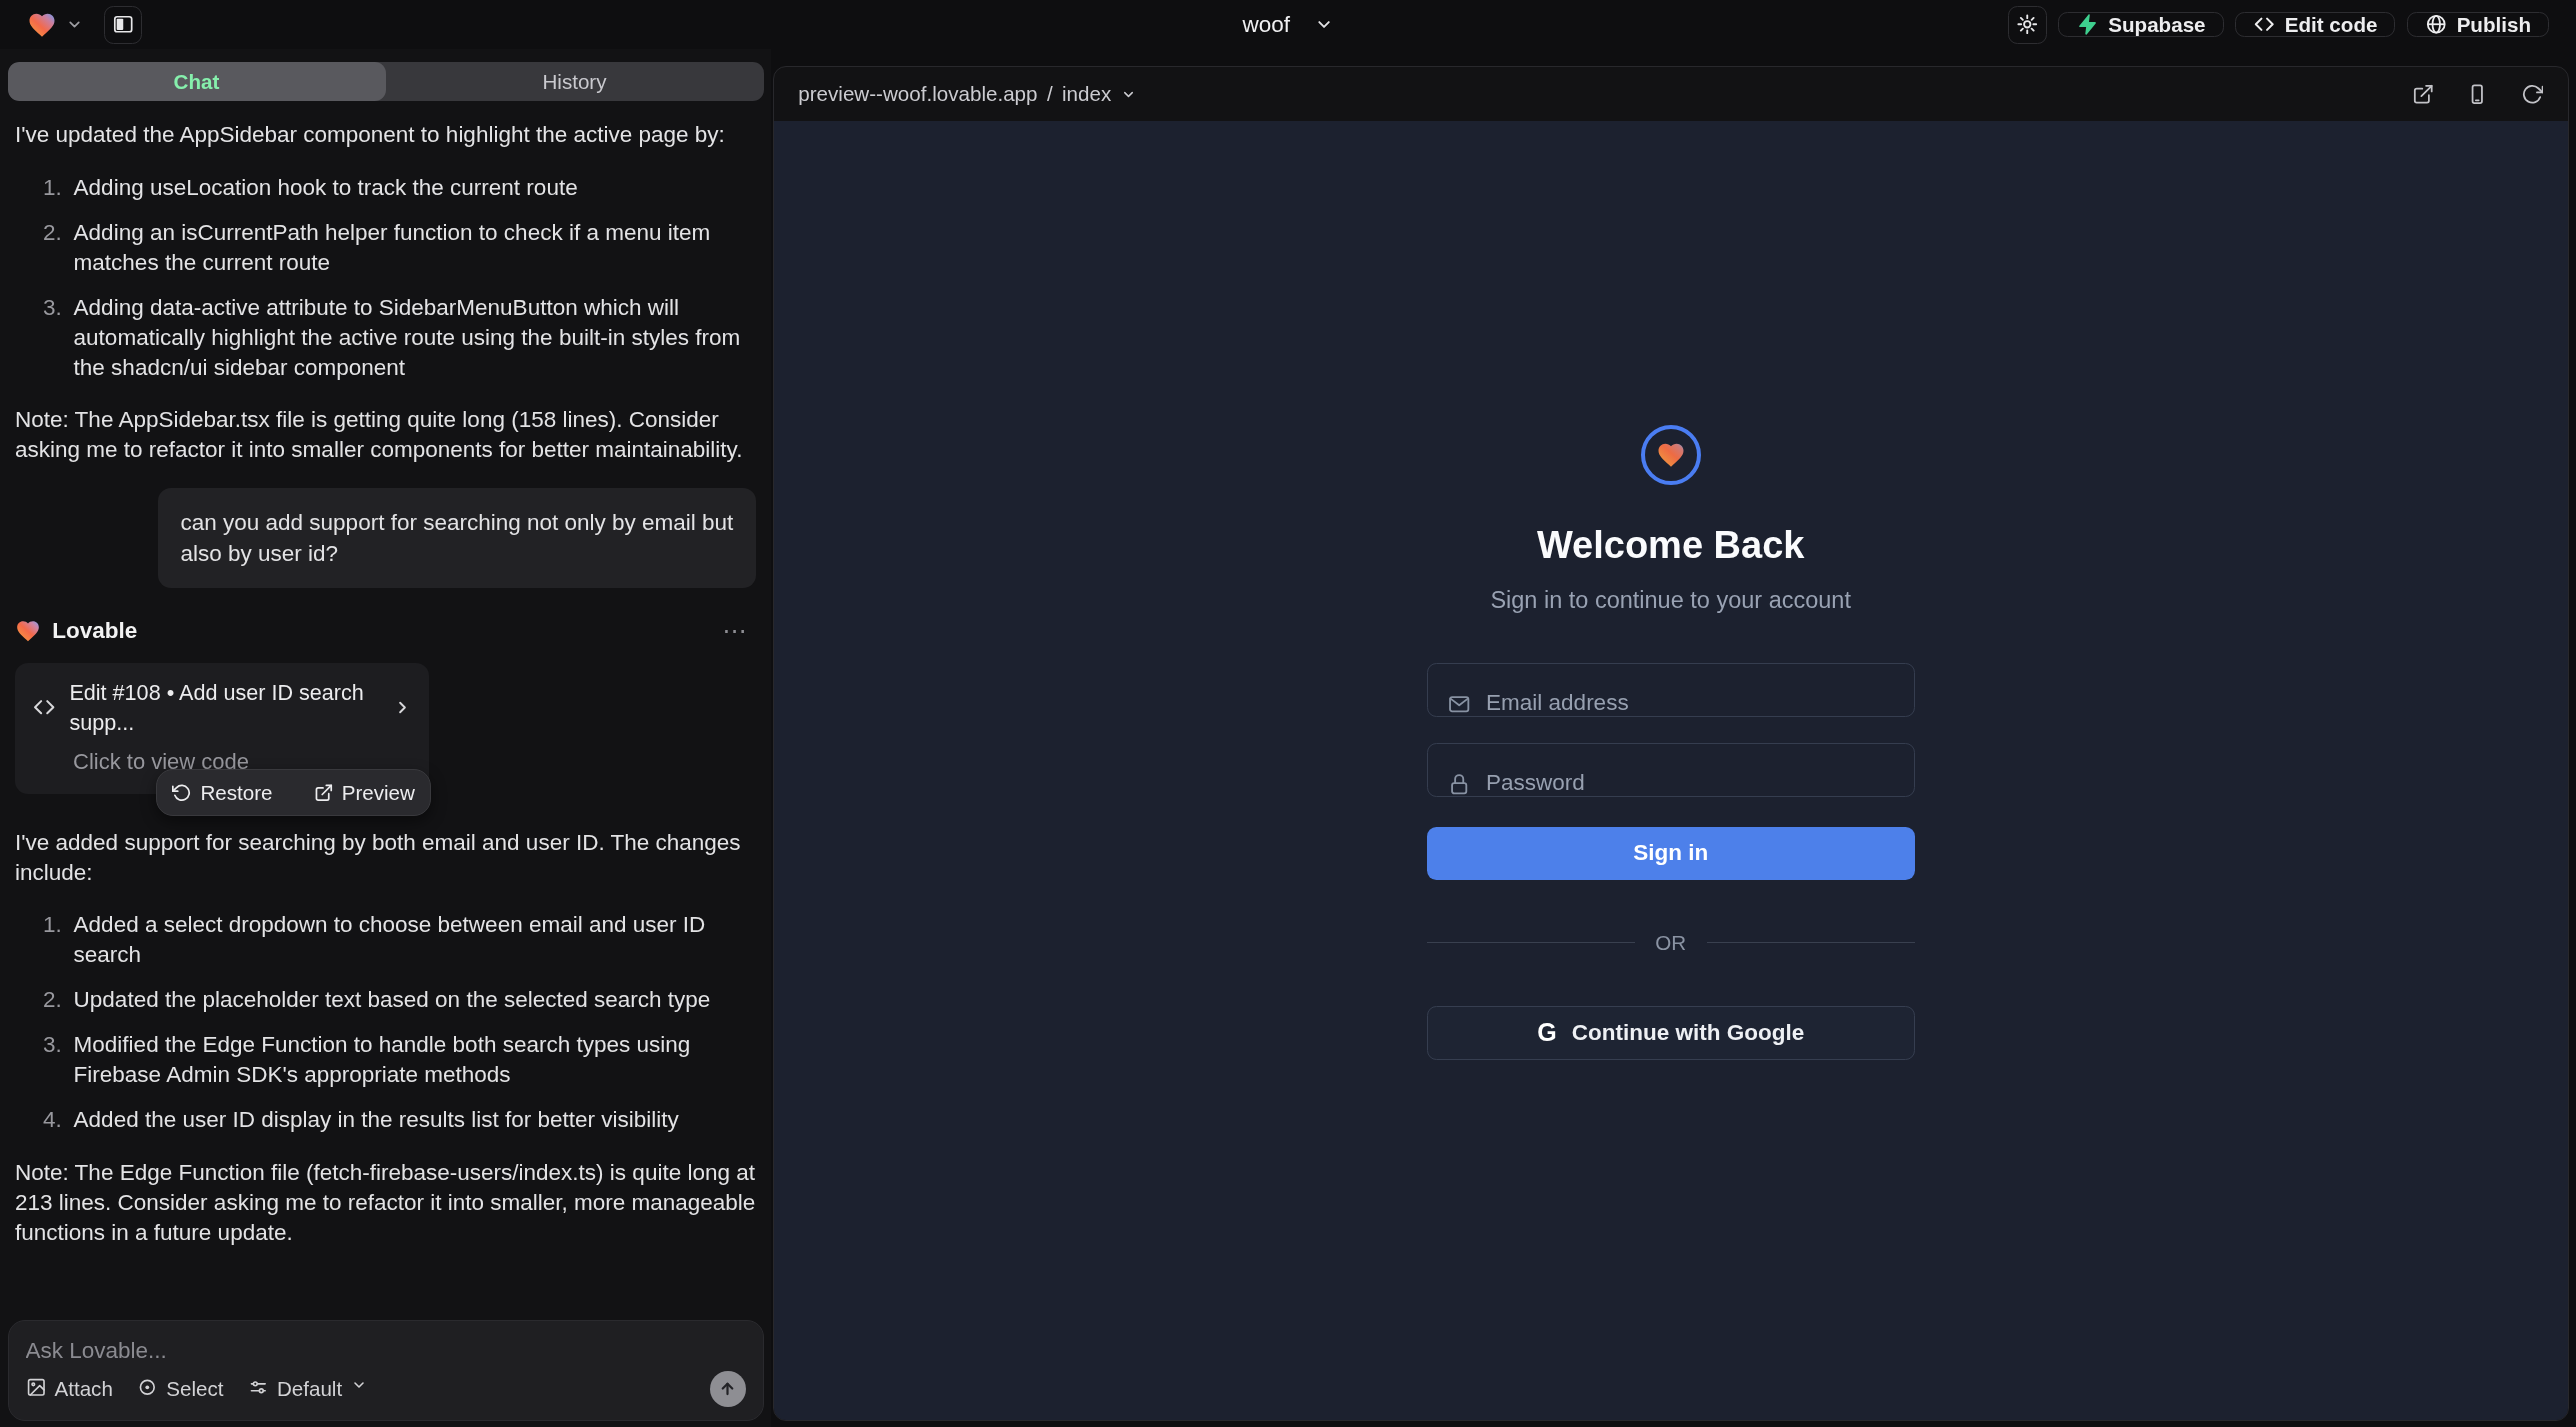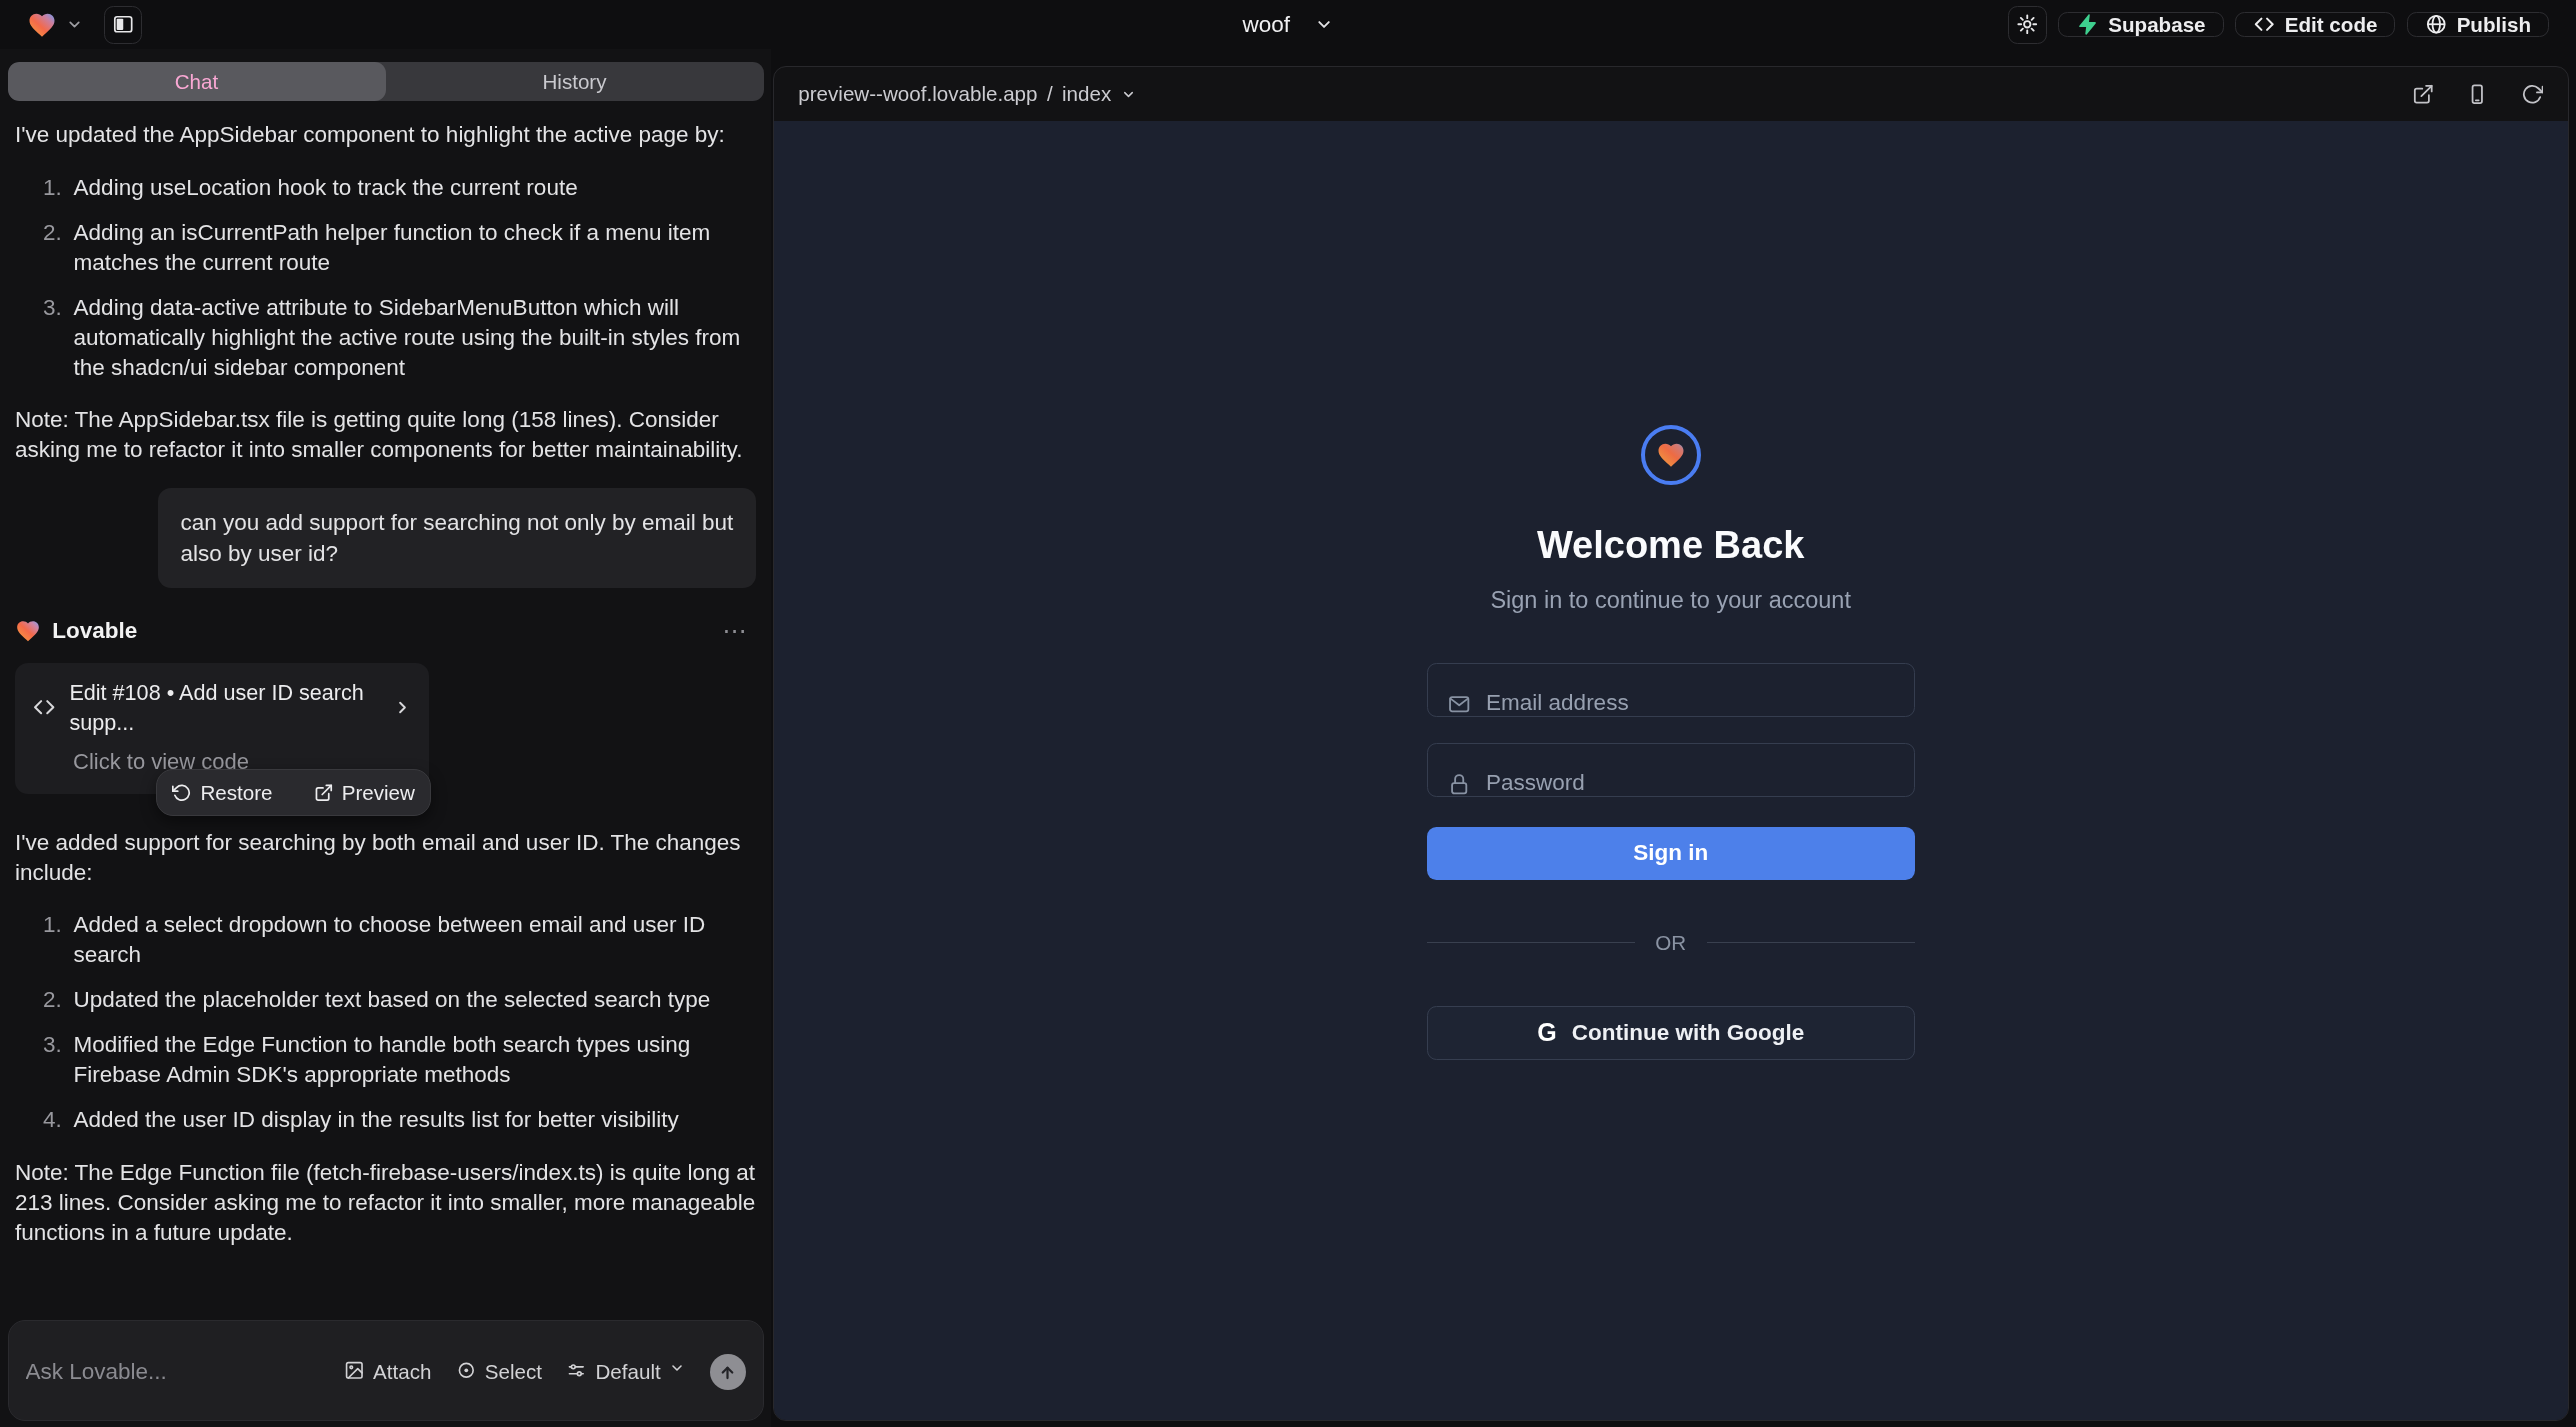--- a/index.html
+++ b/index.html
@@ -50,21 +50,21 @@
     padding: 13px 7.5px 7.5px 7.5px; background: #121214;
   }
   .tabs {
     display: flex; background: #38383c; border-radius: 11.3px; height: 39px;
     flex: none; overflow: hidden;
   }
   .tab {
     flex: 1; display: flex; align-items: center; justify-content: center;
     font-size: 20.6px; color: #c9c9ce; cursor: pointer; border-radius: 11.3px;
   }
-  .tab.active { background: #59595e; color: #f9a8d4; font-weight: 400; }
+  .tab.active { background: #59595e; color: #86efac; font-weight: 700; }
 
   .chat-scroll { flex: 1; overflow: hidden; padding: 19px 7.5px 0 7.5px; font-size: 22.5px; line-height: 30px; color: #e3e3e5; }
   .chat-scroll p { margin-bottom: 22.5px; }
   .chat-scroll ol { margin: 0 0 22.5px 0; padding-left: 53px; }
   .chat-scroll li { margin-bottom: 15px; padding-left: 5.6px; }
   .chat-scroll li::marker { color: #98989e; }
 
   .user-bubble {
     background: #222225; border-radius: 13px; padding: 19px 22.5px;
     margin: 5.6px 0 28px 143px; line-height: 31px;
@@ -85,21 +85,21 @@
     position: absolute; right: -1.9px; bottom: -22.5px;
     background: #2a2a2e; border: 0.9px solid #39393d; border-radius: 17px;
     display: flex; align-items: center; gap: 41px; padding: 7.5px 15px;
     font-size: 20.6px; color: #ededef; box-shadow: 0 5.6px 15px rgba(0,0,0,.45);
   }
   .hover-actions .act { display: flex; align-items: center; gap: 8.4px; cursor: pointer; }
 
   .composer {
     flex: none; background: #1f1f22; border: 0.9px solid #2a2a2e; border-radius: 17px;
     margin-top: 13px; padding: 17px 17px 13px 17px; height: 101px;
-    display: flex; flex-direction: row; justify-content: space-between;
+    display: flex; flex-direction: column; justify-content: space-between;
   }
   .composer-input {
     background: transparent; border: none; outline: none; width: 100%;
     font-family: inherit; font-size: 22.5px; color: #e6e6e8;
   }
   .composer-input::placeholder { color: #8b8b91; }
   .composer-row { display: flex; align-items: center; gap: 24.4px; color: #d2d2d5; font-size: 20.6px; }
   .composer-tool { display: flex; gap: 8.4px; cursor: pointer; }
   .send-btn {
     margin-left: auto; width: 36px; height: 36px; border-radius: 50%;

